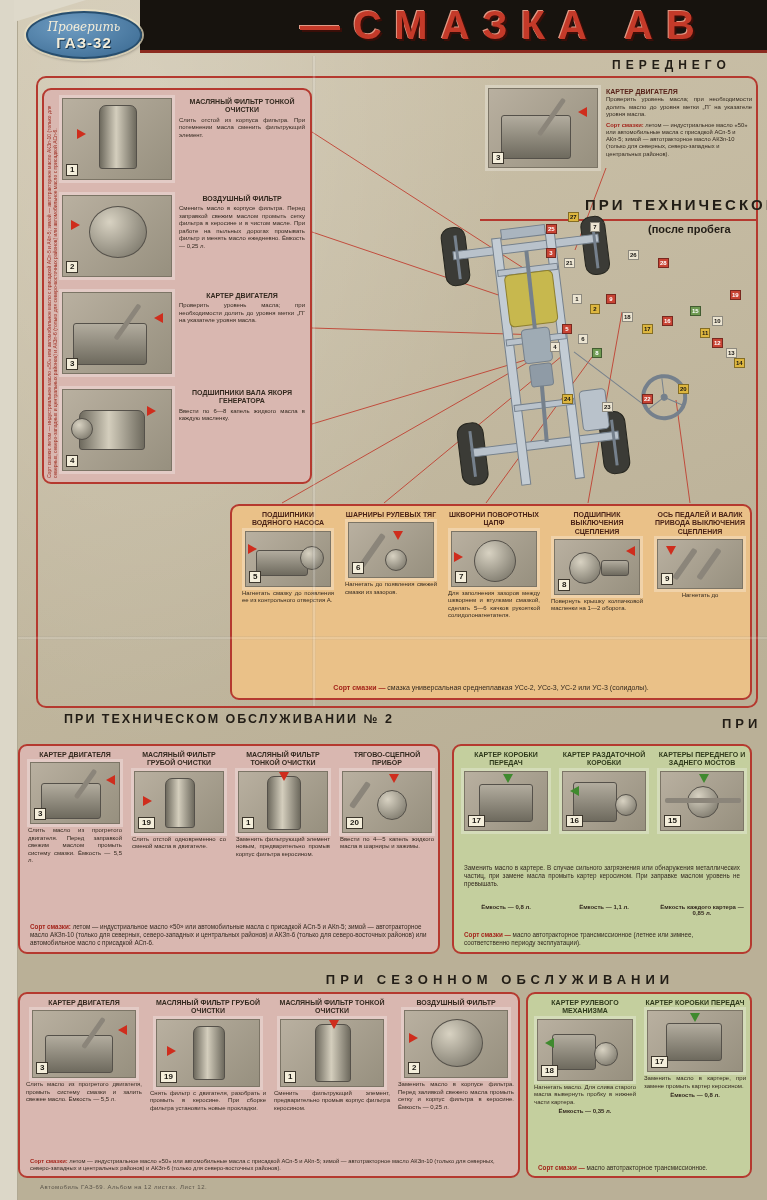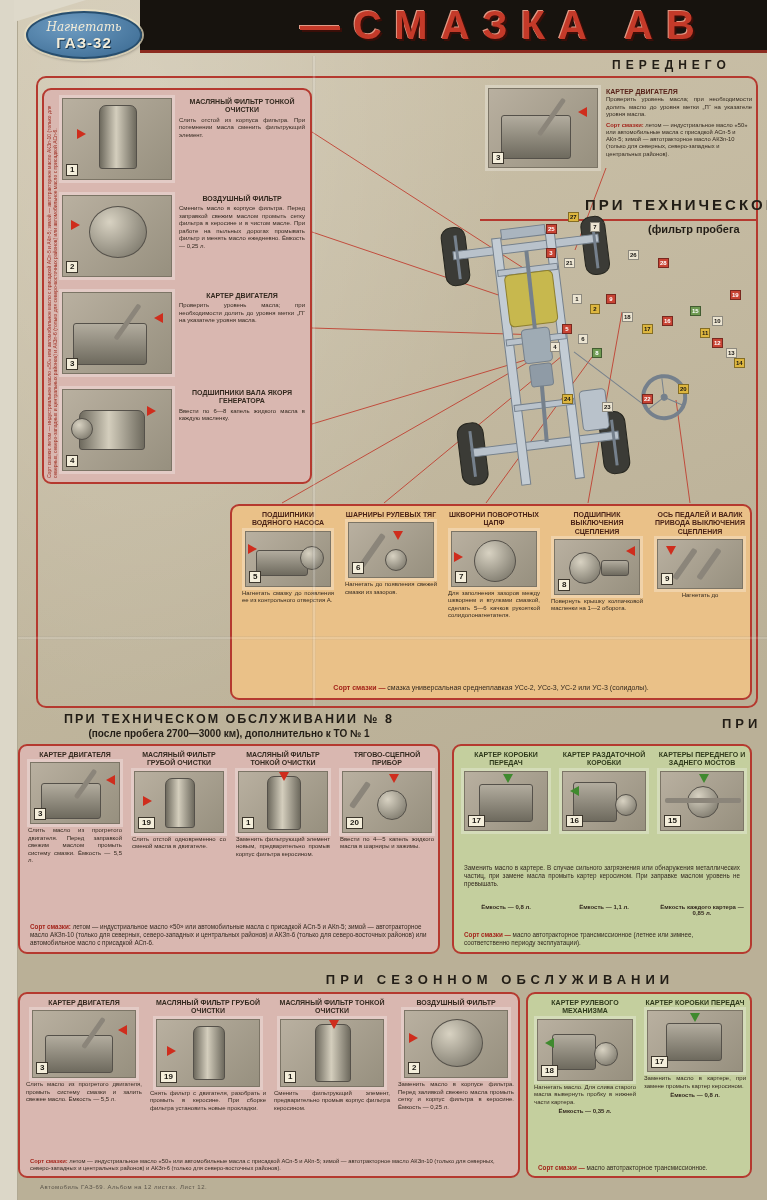--- a/index.html
+++ b/index.html
@@ -81,21 +81,21 @@
     </g>
   </svg>
 
   <div class="scan-left"></div>
   <div class="topband">
     <div class="title">—СМАЗКА АВ</div>
   </div>
   <div class="torn"></div>
 
   <div class="badge">
-    <div class="l1">Нагнетать</div>
+    <div class="l1">Проверить</div>
     <div class="l2">ГАЗ-32</div>
   </div>
 
   <div class="shead" style="left:612px;top:58px;font-size:12px;letter-spacing:5px">ПЕРЕДНЕГО</div>
 
   <div class="frame" style="left:36px;top:76px;width:722px;height:632px"></div>
 
   <div class="abs" style="left:488px;top:88px;width:268px;display:flex;gap:8px">
     <div class="photo" style="width:110px;height:80px">
       <i class="sh block" style="left:12px;top:26px;width:70px;height:44px"></i>
@@ -164,21 +164,21 @@
       </div>
       <div style="width:126px">
         <div class="ittl" style="color:#33291f">ПОДШИПНИКИ ВАЛА ЯКОРЯ ГЕНЕРАТОРА</div>
         <div class="itxt" style="margin-top:2px">Ввести по 6—8 капель жидкого масла в каждую масленку.</div>
       </div>
     </div>
   </div>
 
   <div class="shead" style="left:585px;top:196px;font-size:15px;letter-spacing:3px">ПРИ ТЕХНИЧЕСКОМ</div>
   <div class="redline" style="left:480px;top:219px;width:278px"></div>
-  <div class="shead" style="left:648px;top:223px;font-size:11px">(фильтр пробега</div>
+  <div class="shead" style="left:648px;top:223px;font-size:11px">(после пробега</div>
 
   <div class="diagram">
     <svg width="424" height="296" viewBox="0 0 424 296">
       <g transform="rotate(-7 212 148)" stroke="#75808c" fill="none">
         <g fill="#3b3b36" stroke="#26261f">
           <rect x="128" y="12" width="24" height="58" rx="10"></rect>
             <rect x="268" y="18" width="24" height="58" rx="10"></rect>
           <rect x="120" y="208" width="26" height="62" rx="11"></rect>
             <rect x="262" y="214" width="26" height="62" rx="11"></rect>
         </g>
@@ -289,22 +289,21 @@
         <b class="tag">9</b>
       </div>
       <div class="itxt" style="margin-top:3px;text-align:center">Нагнетать до</div>
     </div>
     <div class="grade" style="position:absolute;left:40px;right:40px;bottom:5px;text-align:center;font-size:7px">
       <span class="gl">Сорт смазки —</span>
       <span>смазка универсальная среднеплавкая УСс-2, УСс-3, УС-2 или УС-3 (солидолы).</span>
     </div>
   </div>
 
-  <div class="shead" style="left:18px;top:712px;width:422px;text-align:center;font-size:12.5px;letter-spacing:2px;white-space:normal">ПРИ ТЕХНИЧЕСКОМ ОБСЛУЖИВАНИИ № 8</div>
-  <div class="shead" style="left:18px;top:728px;width:422px;text-align:center;font-size:10px;white-space:normal">(после пробега 2700—3000 км), дополнительно к ТО № 1</div>
+  <div class="shead" style="left:18px;top:712px;width:422px;text-align:center;font-size:12.5px;letter-spacing:2px;white-space:normal">ПРИ ТЕХНИЧЕСКОМ ОБСЛУЖИВАНИИ № 2</div>
 
   <div class="panel pink" style="left:18px;top:744px;width:422px;height:210px">
     <div class="col" style="left:8px;width:94px">
       <div class="ittl" style="color:#33291f">КАРТЕР ДВИГАТЕЛЯ</div>
       <div class="photo" style="width:90px;height:62px;margin:3px auto 0">
         <i class="sh block" style="left:10px;top:20px;width:60px;height:36px"></i>
         <i class="sh stick" style="left:52px;top:4px;width:5px;height:34px"></i>
         <i class="arr red-l" style="left:70px;top:12px"></i>
         <b class="tag">3</b>
       </div>

